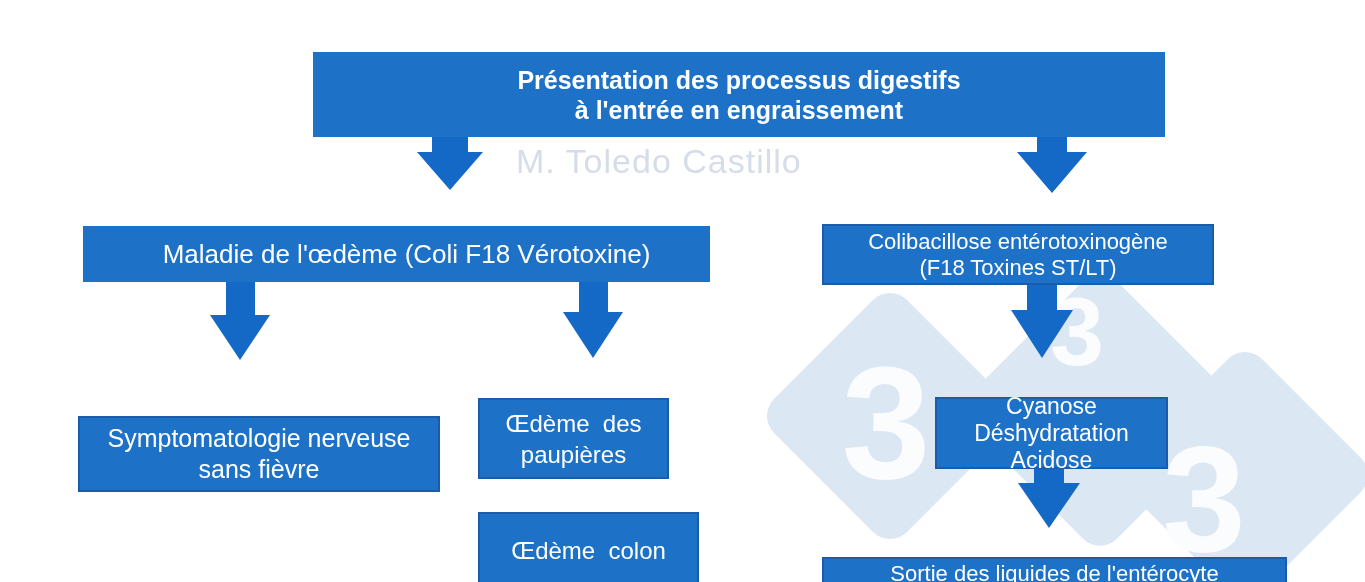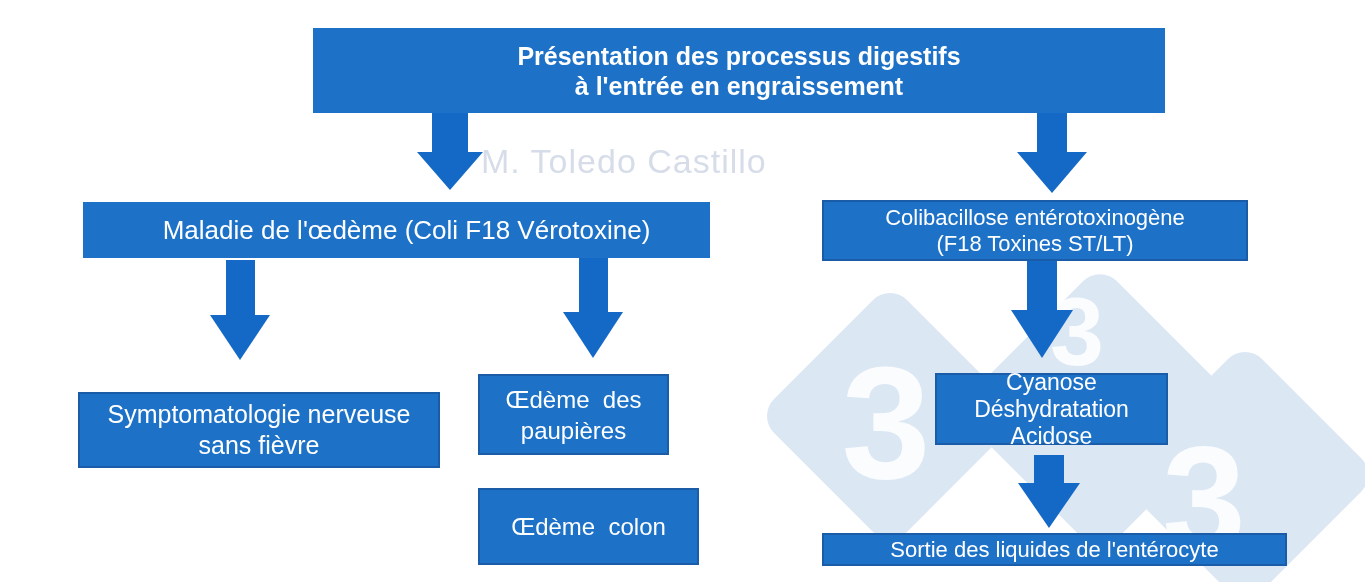--- a/index.html
+++ b/index.html
@@ -26,21 +26,21 @@
     text-align:center;line-height:1;
   }
   .wm-author{
     position:absolute;color:var(--wm-author);font-size:34px;font-weight:400;
     white-space:pre;letter-spacing:1px;
   }
   
   .box{
     position:absolute;background:var(--box-fill);color:var(--box-text);
     display:flex;align-items:center;justify-content:center;text-align:center;
-    white-space:pre-wrap;box-sizing:border-box;
+    white-space:pre-wrap;box-sizing:border-box;margin-top:24px;
   }
   .box.bordered{border:2px solid var(--box-border);}
   .title-box{font-weight:bold;font-size:25px;line-height:30px;}
   .maladie-box{font-size:26px;padding-left:20px;}
   .colibacillose-box{font-size:22px;line-height:26px;}
   .symptomatologie-box{font-size:25px;line-height:31px;}
   .paupieres-box{font-size:24px;line-height:31px;}
   .colon-box{font-size:24px;}
   .cyanose-box{font-size:23px;line-height:27px;border-width:3px;}
   .sortie-box{font-size:22px;}
@@ -63,21 +63,21 @@
 <div class="canvas">
 
   <div class="wm-diamond" style="left:796px;top:322px;width:188px;height:188px;"></div>
   <div class="wm-diamond" style="left:997px;top:307px;width:206px;height:206px;"></div>
   <div class="wm-diamond" style="left:1151px;top:381px;width:188px;height:188px;"></div>
 
   <div class="wm-three" style="left:826px;top:343px;width:120px;font-size:160px;">3</div>
   <div class="wm-three" style="left:1032px;top:283px;width:90px;font-size:97px;">3</div>
   <div class="wm-three" style="left:1149px;top:424px;width:110px;font-size:150px;">3</div>
 
-  <div class="wm-author" style="left:481px;top:142px;">M. Toledo Castillo</div>
+  <div class="wm-author" style="left:516px;top:142px;">M. Toledo Castillo</div>
 
   <div class="arrow" style="left:417px;top:113px;width:66px;height:77px;--hw:66px;--sw:36px;--sh:39px;--hh:38px;">
     <div class="stem"></div>
     <div class="head"></div>
   </div>
   <div class="arrow" style="left:1017px;top:112px;width:70px;height:81px;--hw:70px;--sw:30px;--sh:40px;--hh:41px;">
     <div class="stem"></div>
     <div class="head"></div>
   </div>
   <div class="arrow" style="left:210px;top:260px;width:61px;height:100px;--hw:61px;--sw:29px;--sh:55px;--hh:45px;">
@@ -95,21 +95,21 @@
   <div class="arrow" style="left:1018px;top:455px;width:62px;height:73px;--hw:62px;--sw:30px;--sh:28px;--hh:45px;">
     <div class="stem"></div>
     <div class="head"></div>
   </div>
 
   <div class="box title-box" style="left:313px;top:28px;width:852px;height:85px;">Présentation des processus digestifs
 à l'entrée en engraissement</div>
 
   <div class="box maladie-box" style="left:83px;top:202px;width:627px;height:56px;">Maladie de l'œdème (Coli F18 Vérotoxine)</div>
 
-  <div class="box bordered colibacillose-box" style="left:822px;top:200px;width:426px;height:61px;">Colibacillose entérotoxinogène
+  <div class="box bordered colibacillose-box" style="left:822px;top:200px;width:392px;height:61px;">Colibacillose entérotoxinogène
 (F18 Toxines ST/LT)</div>
 
   <div class="box bordered symptomatologie-box" style="left:78px;top:392px;width:362px;height:76px;">Symptomatologie nerveuse
 sans fièvre</div>
 
   <div class="box bordered paupieres-box" style="left:478px;top:374px;width:191px;height:81px;">Œdème  des
 paupières</div>
 
   <div class="box bordered colon-box" style="left:478px;top:488px;width:221px;height:77px;">Œdème  colon</div>
 

